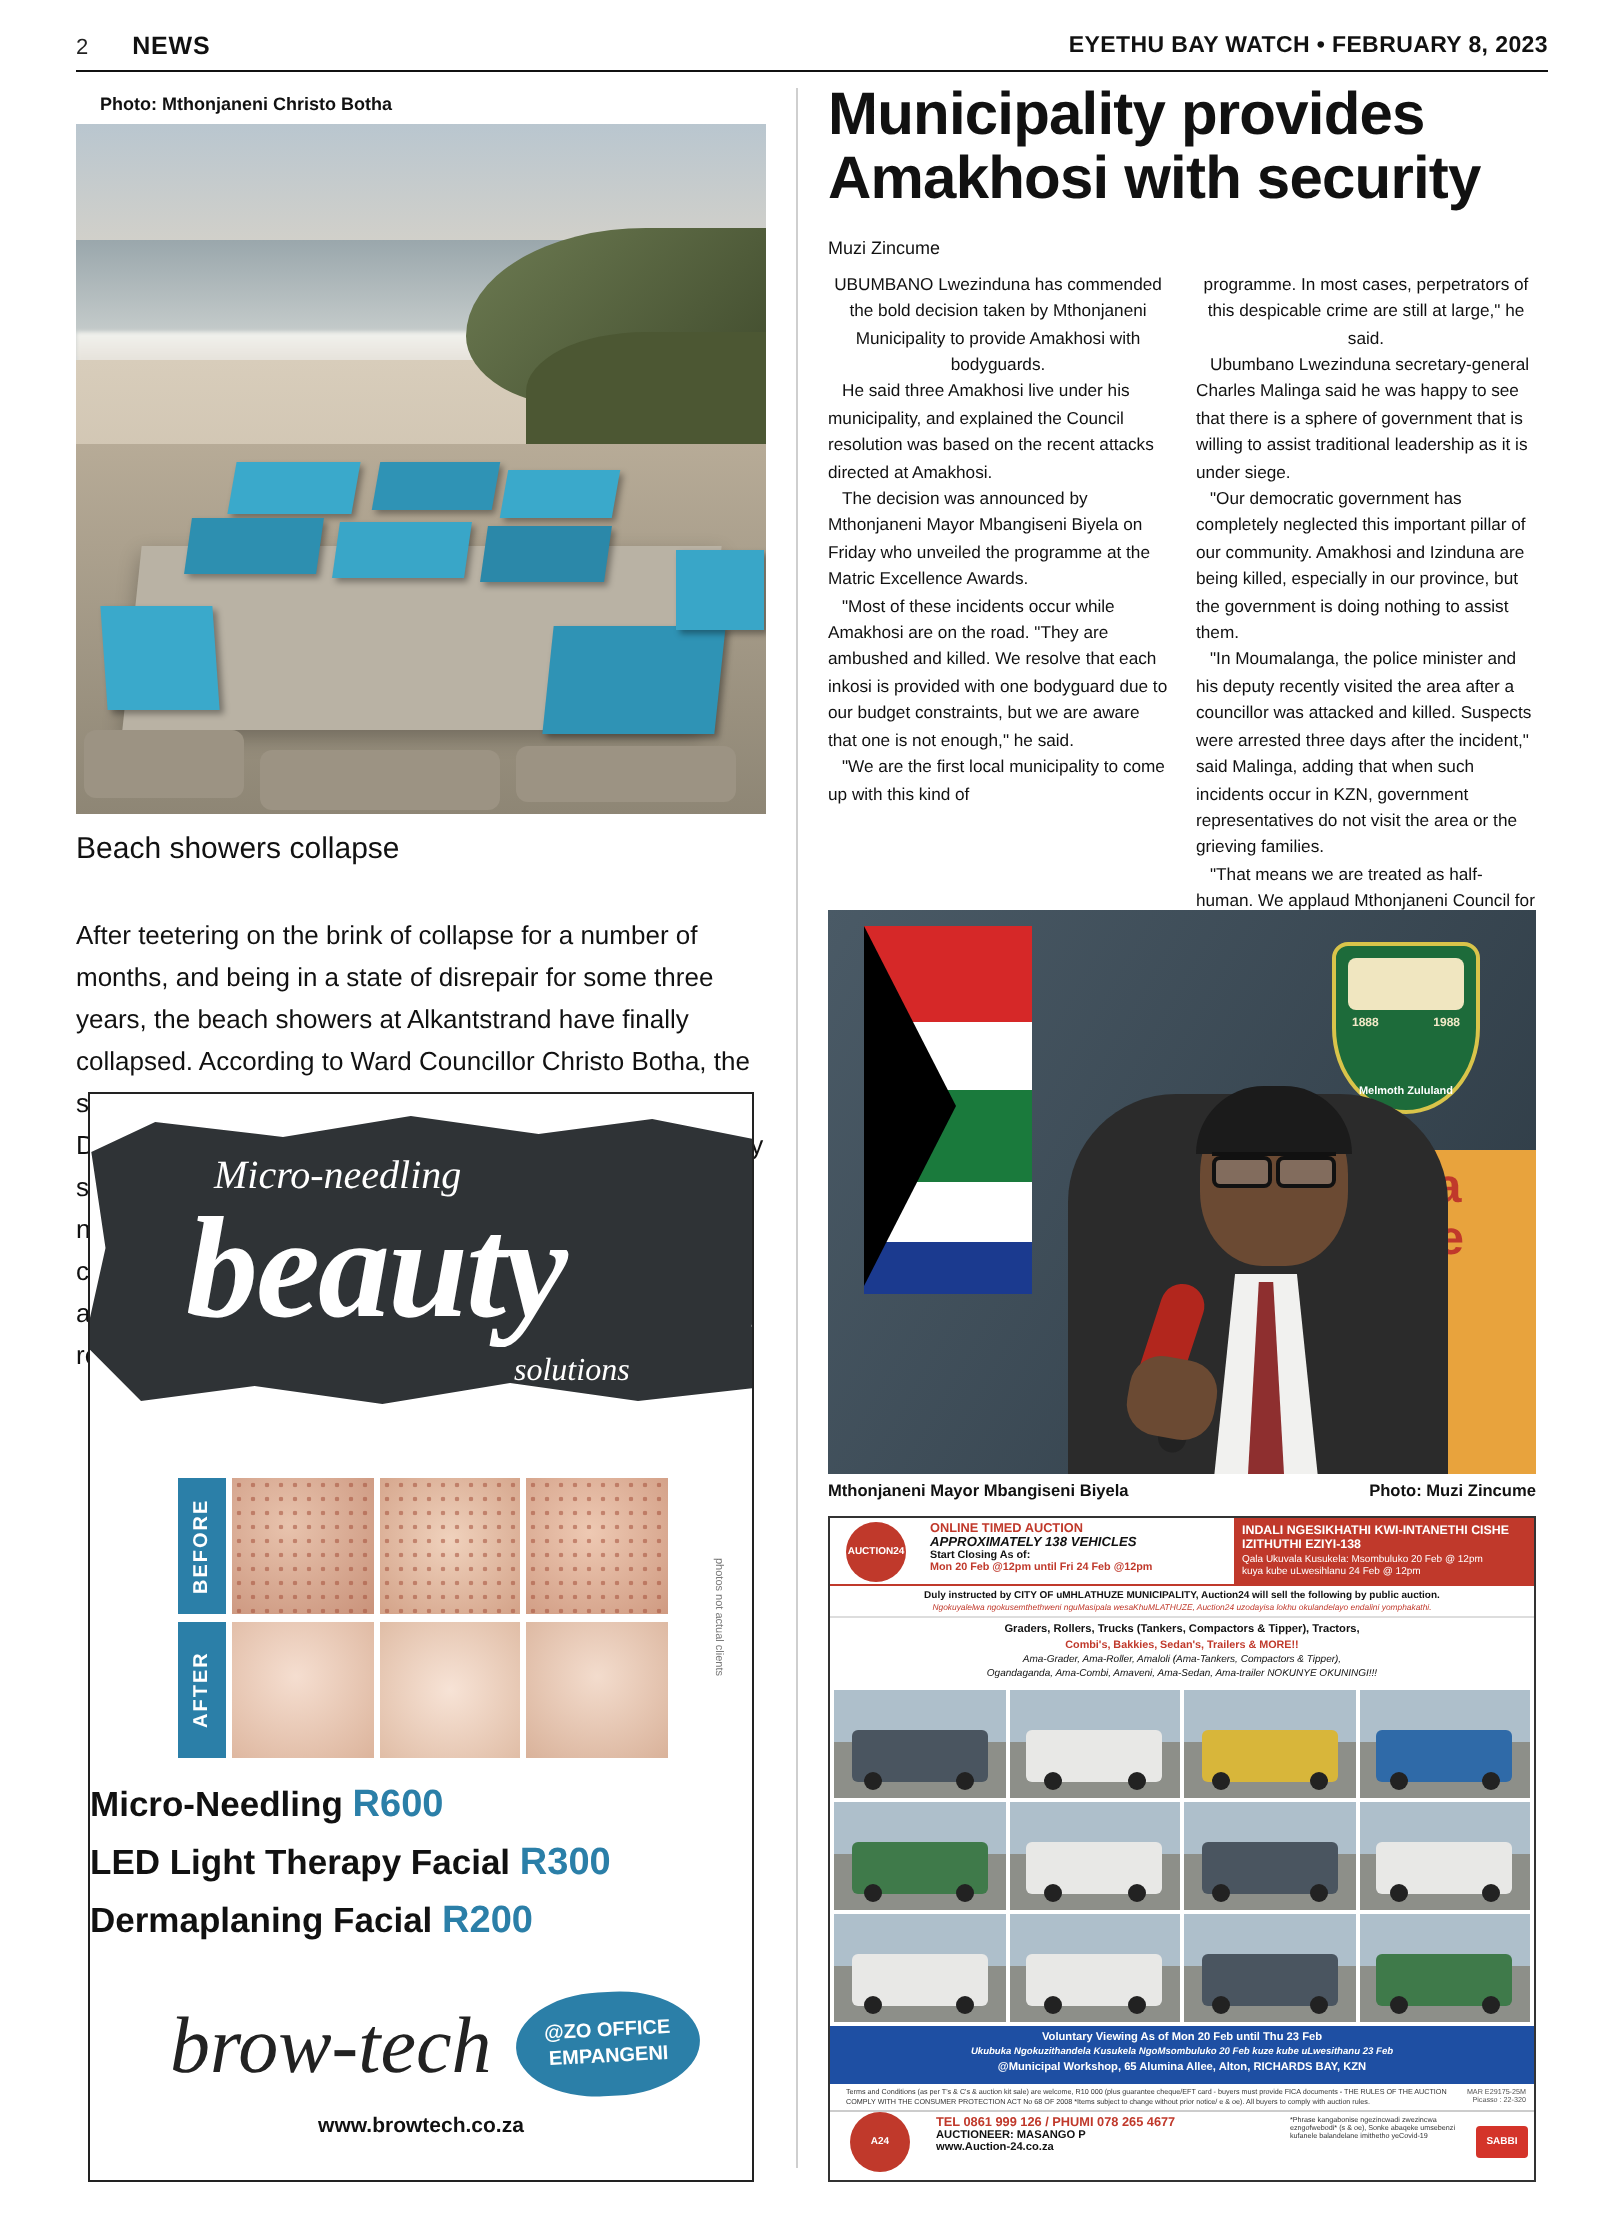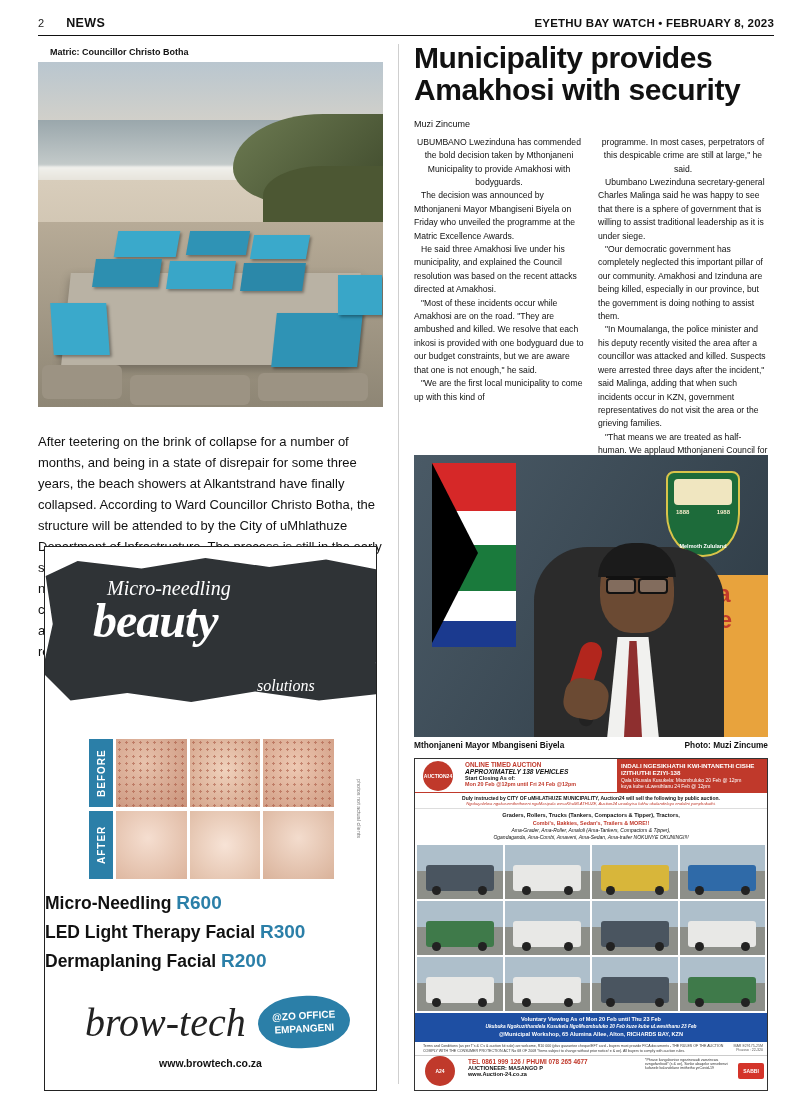--- a/index.html
+++ b/index.html
@@ -86,21 +86,21 @@
   .ad-brush {
     position:absolute; left:-10px; top:8px; width:355px; height:150px;
     background:#2f3336;
     clip-path: polygon(3% 14%, 12% 4%, 30% 9%, 48% 2%, 66% 8%, 82% 3%, 97% 10%, 99% 40%, 96% 72%, 99% 92%, 80% 97%, 62% 91%, 44% 98%, 26% 92%, 10% 97%, 2% 78%, 5% 46%);
   }
   .ad-micro {
     position:absolute; left:62px; top:30px; font-size:20px; color:#fff;
     font-family:"Liberation Serif", serif; font-style:italic;
   }
   .ad-beauty {
-    position:absolute; left:48px; top:46px; font-size:48px; color:#fff;
+    position:absolute; left:48px; top:46px; font-size:72px; color:#fff;
     font-family:"Liberation Serif", serif; font-style:italic; font-weight:700;
     letter-spacing:-1px;
   }
   .ad-solutions {
     position:absolute; left:212px; top:130px; font-size:16px; color:#fff;
     font-family:"Liberation Serif", serif; font-style:italic;
   }
   .ad-grid { position:absolute; left:44px; top:192px; width:245px; }
   .ad-row { display:flex; height:68px; margin-bottom:4px; }
   .ad-label {
@@ -268,21 +268,21 @@
     <div class="mh-left">
       <span class="mh-pagenum">2</span>
       <span class="mh-section">NEWS</span>
     </div>
     <div class="mh-right">EYETHU BAY WATCH • FEBRUARY 8, 2023</div>
   </div>
 
   <div class="col-rule"></div>
 
   <div class="left-col">
-    <div class="photo-credit-bar">Matric: Councillor Christo Botha</div>
+    <div class="photo-credit-bar">Photo: Mthonjaneni Christo Botha</div>
     <div class="beach-photo">
       <div class="bp-sky"></div>
       <div class="bp-sea"></div>
       <div class="bp-surf"></div>
       <div class="bp-sand"></div>
       <div class="bp-dune"></div>
       <div class="bp-dune2"></div>
       <div class="bp-rubble"></div>
       <div class="bp-slab"></div>
       <div class="blk b1"></div>
@@ -291,20 +291,21 @@
       <div class="blk b4"></div>
       <div class="blk b5"></div>
       <div class="blk b6"></div>
       <div class="blk b7"></div>
       <div class="blk b8"></div>
       <div class="blk b9"></div>
       <div class="bp-rock r1"></div>
       <div class="bp-rock r2"></div>
       <div class="bp-rock r3"></div>
     </div>
+    <div class="headline-sub">Beach showers collapse</div>
     <div class="caption-body">After teetering on the brink of collapse for a number of months, and being in a state of disrepair for some three years, the beach showers at Alkantstrand have finally collapsed. According to Ward Councillor Christo Botha, the structure will be attended to by the City of uMhlathuze Department of Infrastructure. The process is still in the early stages of being dealt with by the municipality, and there is no time frame as yet as to when the new structure will be completed. This comes as the beach's lifeguard building and ablution facility are completed following extensive restoration.</div>
   </div>
 
   <div class="advert">
     <div class="ad-top">
       <div class="ad-brush"></div>
       <div class="ad-micro">Micro-needling</div>
       <div class="ad-beauty">beauty</div>
       <div class="ad-solutions">solutions</div>
     </div>
@@ -354,22 +355,22 @@
       <div>www.browtech.co.za</div>
     </div>
   </div>
 
   <div class="right-col">
     <h1 class="main-head">Municipality provides Amakhosi with security</h1>
     <div class="byline">Muzi Zincume</div>
     <div class="story-cols">
       <div class="story-col">
         <p class="first">UBUMBANO Lwezinduna has commended the bold decision taken by Mthonjaneni Municipality to provide Amakhosi with bodyguards.</p>
+        <p>He said three Amakhosi live under his municipality, and explained the Council resolution was based on the recent attacks directed at Amakhosi.</p>
         <p>The decision was announced by Mthonjaneni Mayor Mbangiseni Biyela on Friday who unveiled the programme at the Matric Excellence Awards.</p>
-        <p>He said three Amakhosi live under his municipality, and explained the Council resolution was based on the recent attacks directed at Amakhosi.</p>
         <p>"Most of these incidents occur while Amakhosi are on the road. "They are ambushed and killed. We resolve that each inkosi is provided with one bodyguard due to our budget constraints, but we are aware that one is not enough," he said.</p>
         <p>"We are the first local municipality to come up with this kind of</p>
       </div>
       <div class="story-col">
         <p class="first">programme. In most cases, perpetrators of this despicable crime are still at large," he said.</p>
         <p>Ubumbano Lwezinduna secretary-general Charles Malinga said he was happy to see that there is a sphere of government that is willing to assist traditional leadership as it is under siege.</p>
         <p>"Our democratic government has completely neglected this important pillar of our community. Amakhosi and Izinduna are being killed, especially in our province, but the government is doing nothing to assist them.</p>
         <p>"In Moumalanga, the police minister and his deputy recently visited the area after a councillor was attacked and killed. Suspects were arrested three days after the incident," said Malinga, adding that when such incidents occur in KZN, government representatives do not visit the area or the grieving families.</p>
         <p>"That means we are treated as half-human. We applaud Mthonjaneni Council for taking such a resolution and we hope other municipalities will follow suit," he said.</p>
       </div>

